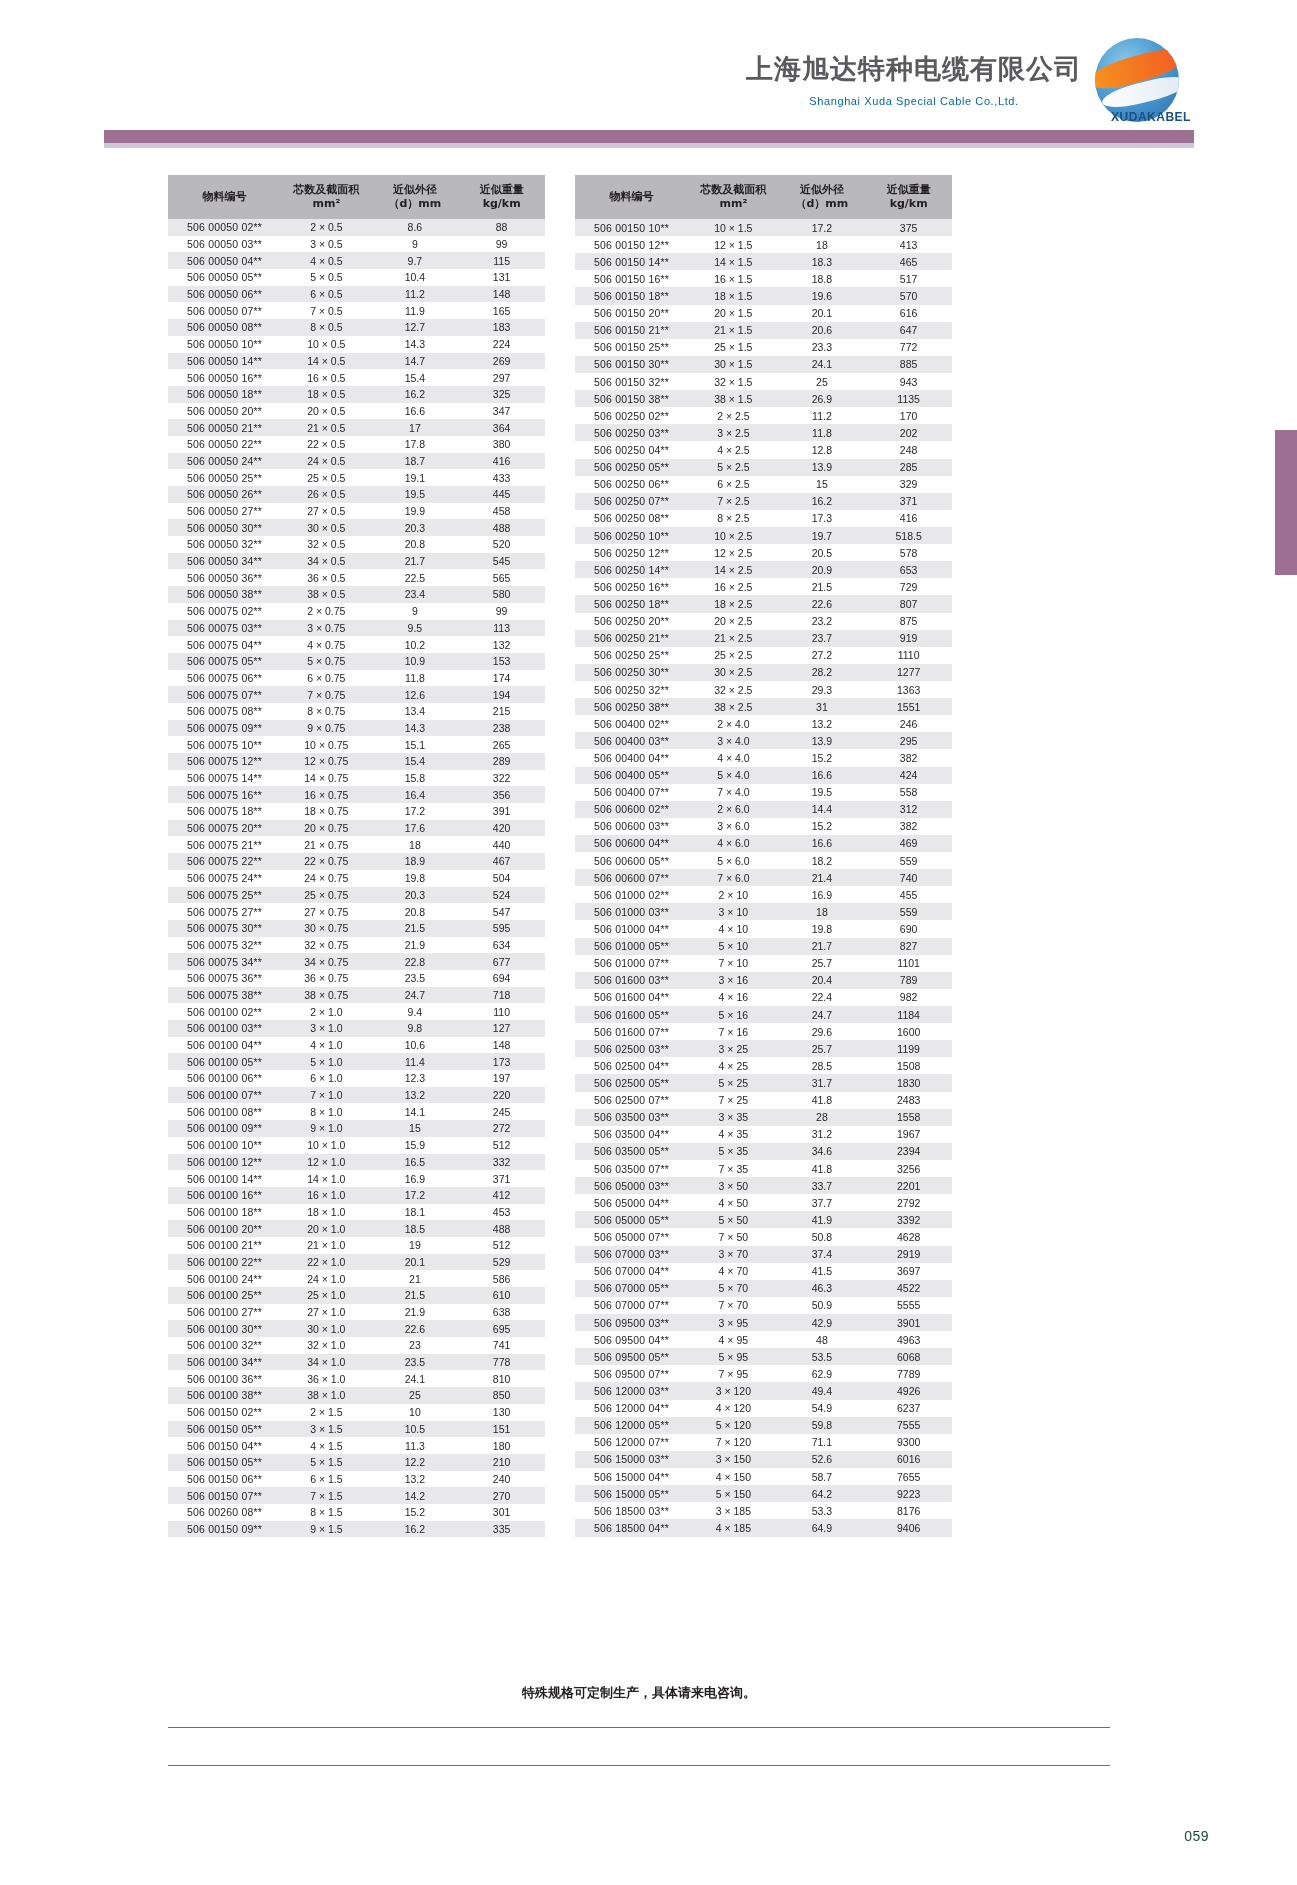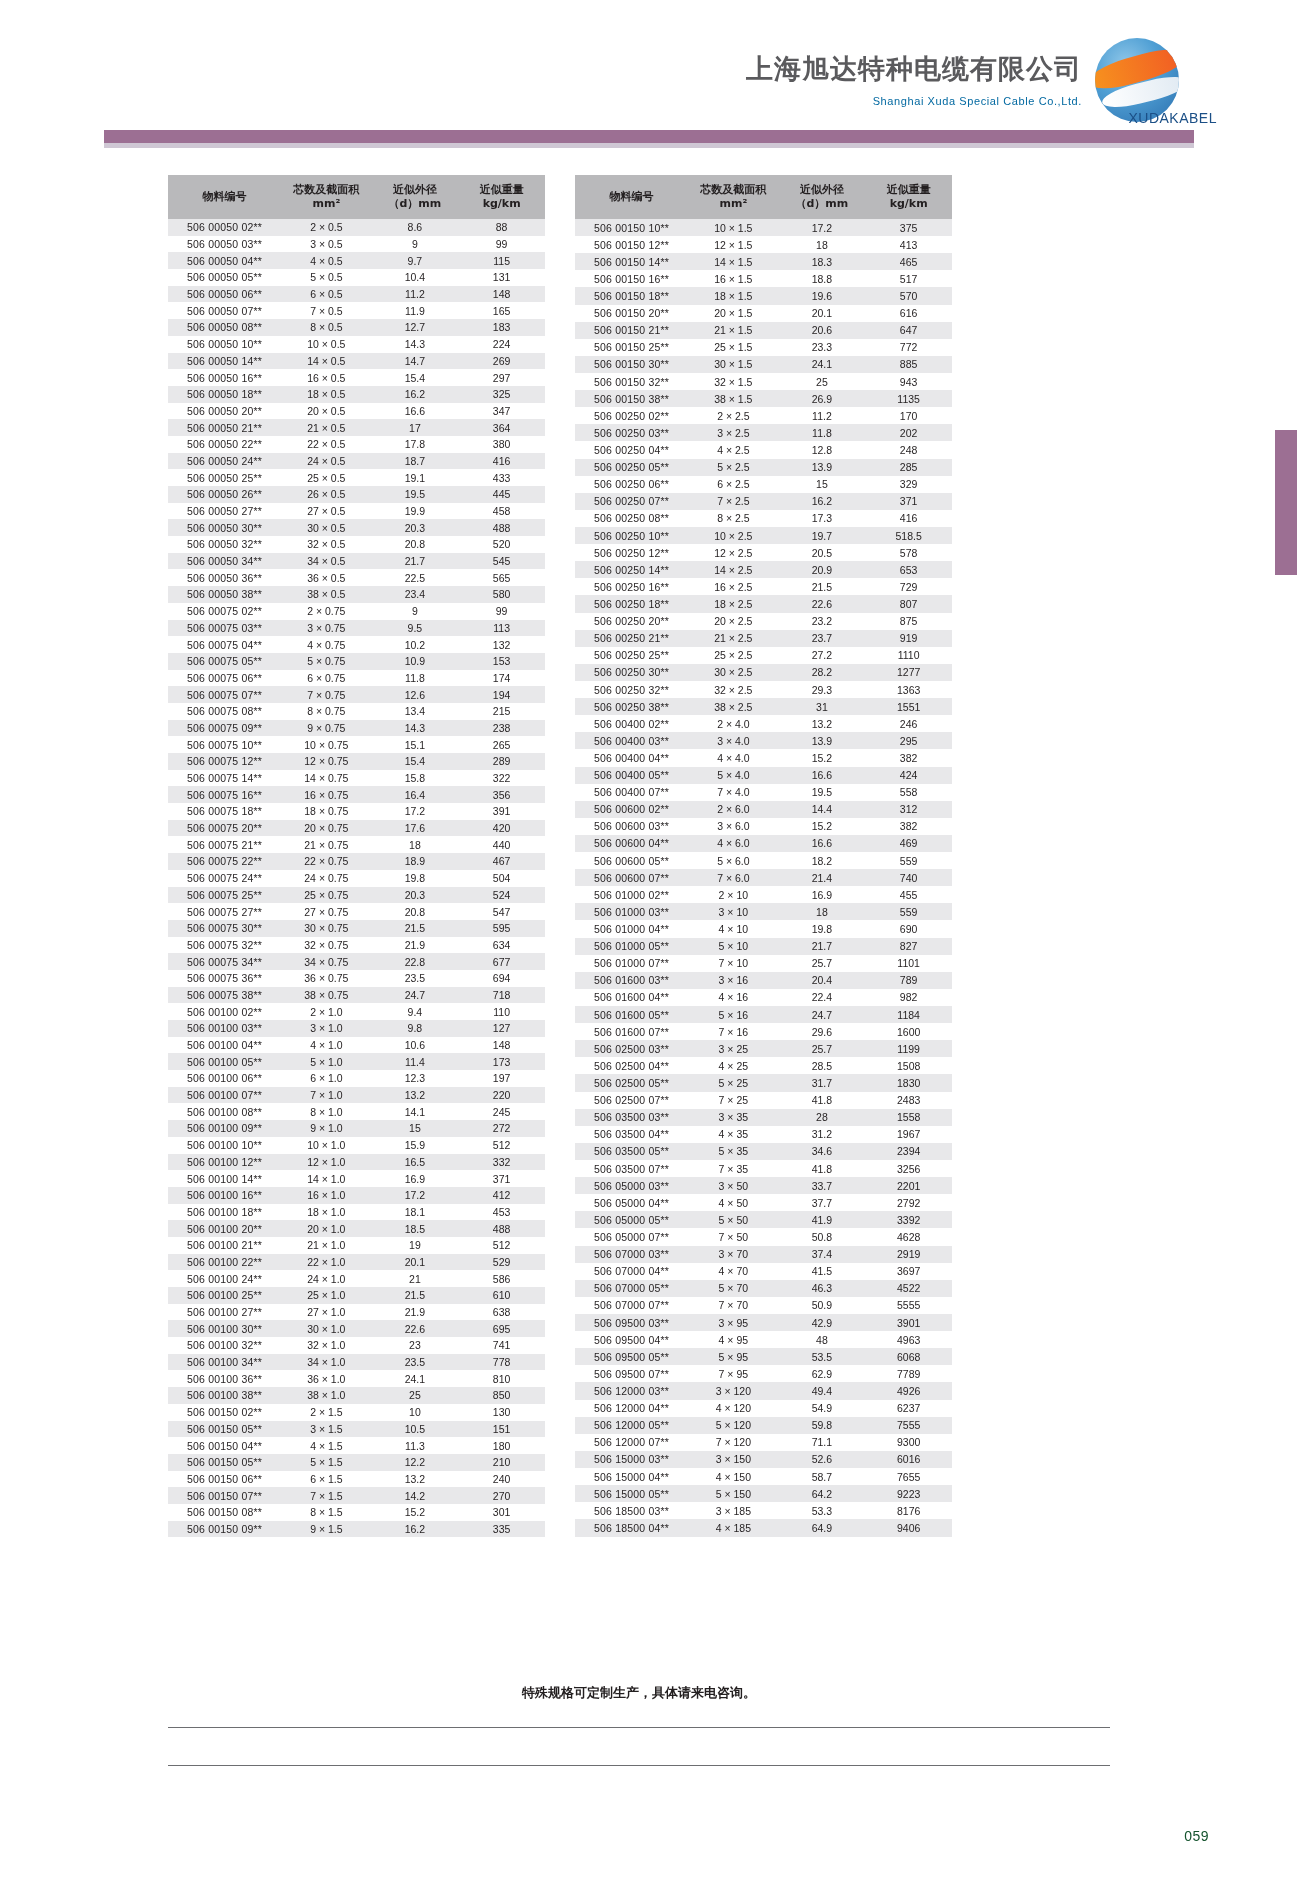--- a/index.html
+++ b/index.html
@@ -20,21 +20,21 @@
   .header {
     position: absolute;
     top: 0; left: 0;
     width: 1297px;
     height: 150px;
   }
   .header-titles {
     position: absolute;
     right: 215px;
     top: 52px;
-    text-align: right;
+    text-align: center;
   }
   .company-cn {
     font-size: 27px;
     font-weight: bold;
     color: #5a5a5d;
     letter-spacing: 1px;
     line-height: 34px;
     font-family: "DejaVu Sans", sans-serif;
   }
   .company-en {
@@ -72,23 +72,23 @@
     left: 6px; top: 44px;
     width: 88px; height: 20px;
     background: linear-gradient(90deg, #ffffff 0%, #dfe9f2 100%);
     border-radius: 50% / 60%;
     transform: rotate(-14deg);
   }
   .logo-text {
     position: absolute;
     left: 0; top: 72px;
     width: 132px;
-    text-align: right;
-    font-size: 14px;
-    font-weight: normal;
+    text-align: center;
+    font-size: 12px;
+    font-weight: bold;
     color: #1b4f86;
     letter-spacing: 0.5px;
   }
 
   .rule-bar {
     position: absolute;
     left: 104px;
     top: 130px;
     width: 1090px;
     height: 13px;
@@ -701,21 +701,21 @@
           <td>13.2</td>
           <td>240</td>
         </tr>
         <tr>
           <td class="code">506 00150 07**</td>
           <td>7 × 1.5</td>
           <td>14.2</td>
           <td>270</td>
         </tr>
         <tr>
-          <td class="code">506 00150 08**</td>
+          <td class="code">506 00260 08**</td>
           <td>8 × 1.5</td>
           <td>15.2</td>
           <td>301</td>
         </tr>
         <tr>
           <td class="code">506 00150 09**</td>
           <td>9 × 1.5</td>
           <td>16.2</td>
           <td>335</td>
         </tr>

